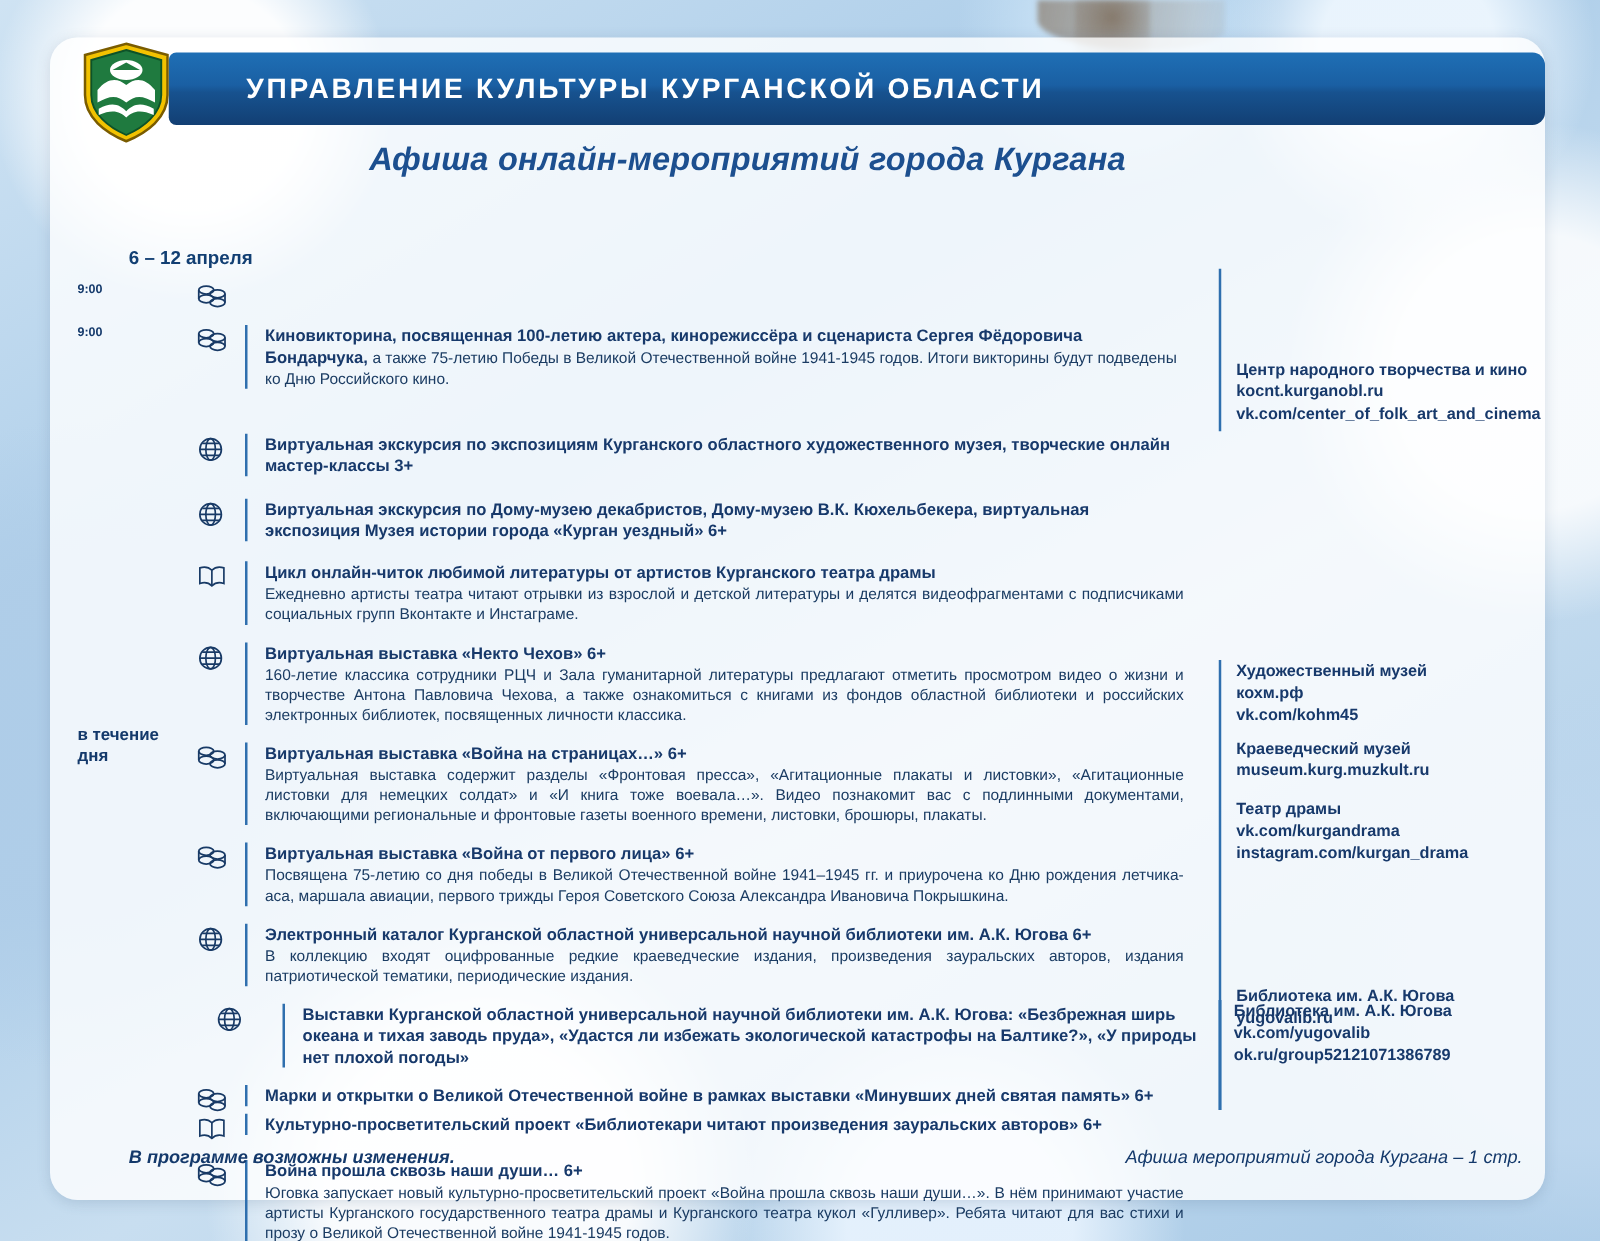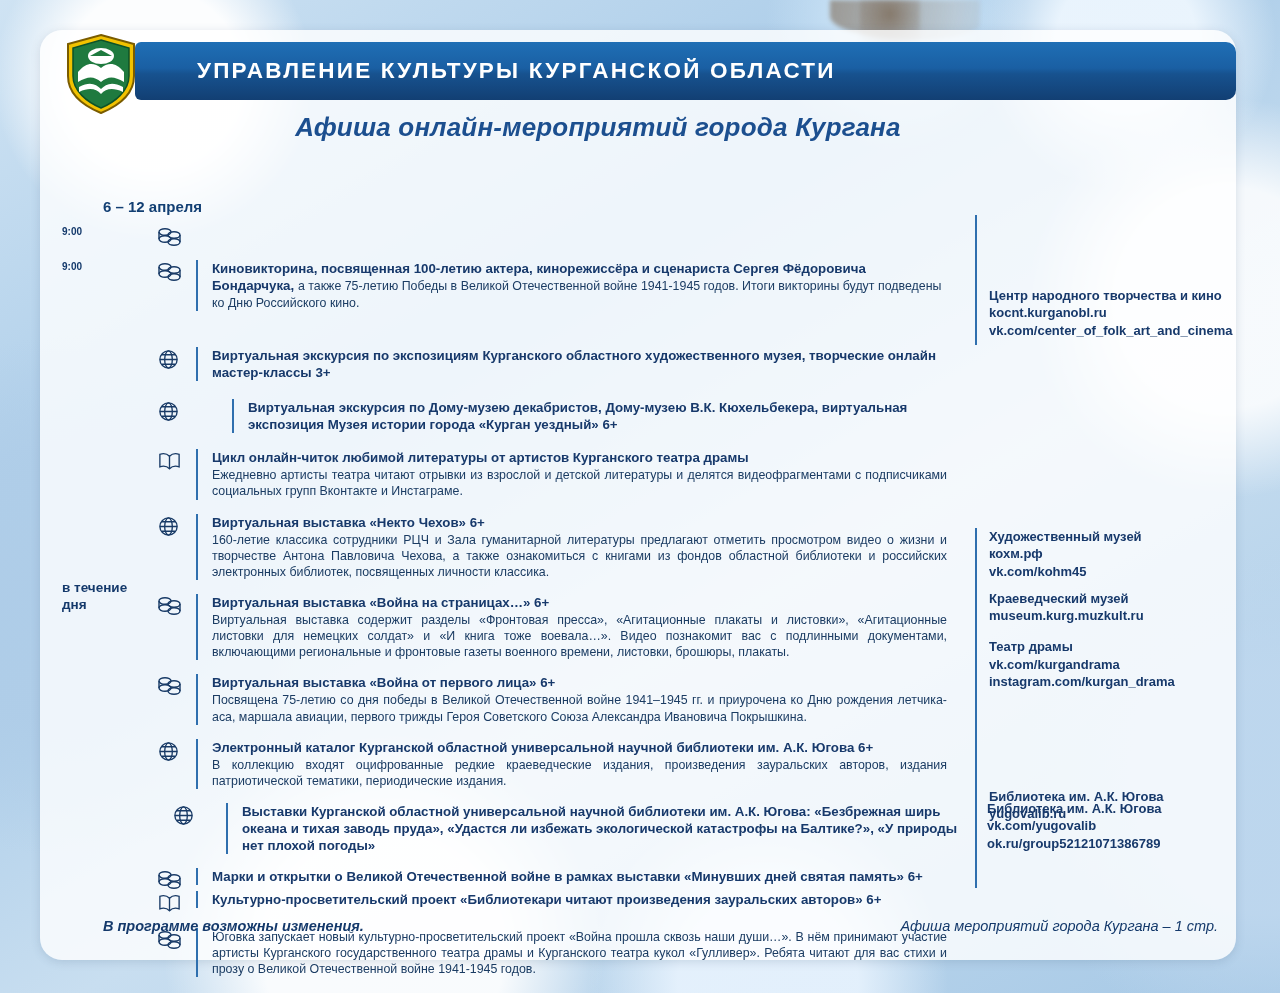--- a/index.html
+++ b/index.html
@@ -301,21 +301,21 @@
       <span class="icon">
         <svg viewBox="0 0 24 24" width="23" height="23">
             <g fill="none" stroke="#183a66" stroke-width="1.4">
           <circle cx="12" cy="12" r="9"></circle>
               <ellipse cx="12" cy="12" rx="4" ry="9"></ellipse>
           <path d="M3 12h18M5 7h14M5 17h14"></path>
             </g>
           </svg>
       </span>
     </div>
-    <div class="col-main" style="width:735px;flex:0 0 735px;margin-left:36px;">
+    <div class="col-main" style="width:735px;flex:0 0 735px;">
       <div class="ttl">Виртуальная экскурсия по Дому-музею декабристов, Дому-музею В.К. Кюхельбекера, виртуальная экспозиция Музея истории города «Курган уездный» 6+</div>
     </div>
   </div>
 
   <div class="row" style="margin-bottom:14px;">
     <div class="col-time"></div>
     <div class="col-icon">
       <span class="icon">
         <svg viewBox="0 0 26 22" width="25" height="22">
             <g fill="none" stroke="#183a66" stroke-width="1.4">
@@ -475,20 +475,21 @@
           <ellipse cx="8" cy="6" rx="6" ry="3.2"></ellipse>
               <ellipse cx="17" cy="9" rx="6" ry="3.2"></ellipse>
           <ellipse cx="8" cy="13" rx="6" ry="3.2"></ellipse>
               <ellipse cx="17" cy="16" rx="6" ry="3.2"></ellipse>
           <path d="M2 6 L2 13 M23 9 L23 16"></path>
             </g>
           </svg>
       </span>
     </div>
     <div class="col-main" style="width:735px;flex:0 0 735px;">
+      <div class="ttl">Война прошла сквозь наши души… 6+</div>
       <div class="desc">Юговка запускает новый культурно-просветительский проект «Война прошла сквозь наши души…». В нём принимают участие артисты Курганского государственного театра драмы и Курганского театра кукол «Гулливер». Ребята читают для вас стихи и прозу о Великой Отечественной войне 1941-1945 годов.</div>
     </div>
   </div>
 
 </div>
 
 <div class="venue-col" style="position:absolute; left:975px; top:215px; height:130px;">
   <span class="nm" style="display:block;height:72px;"></span>
   <span class="nm">Центр народного творчества и кино</span>
   <span class="lk">kocnt.kurganobl.ru</span>

